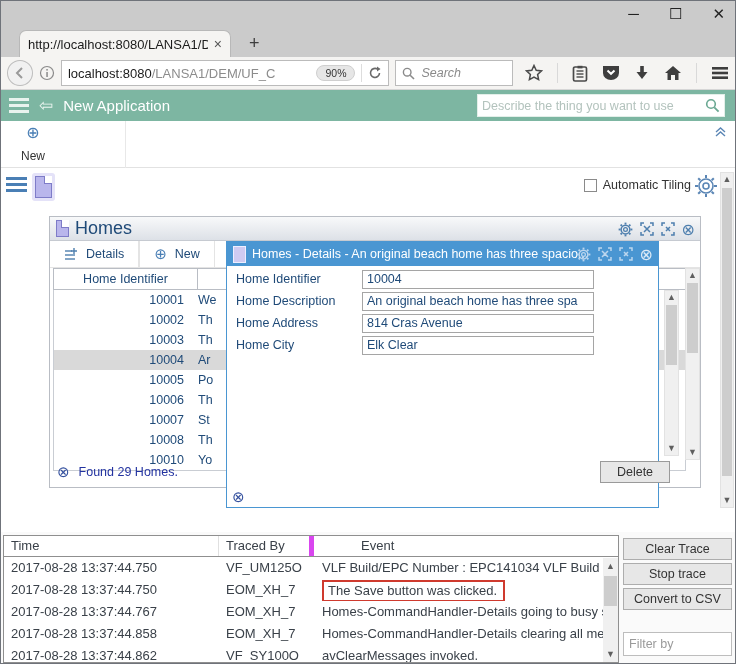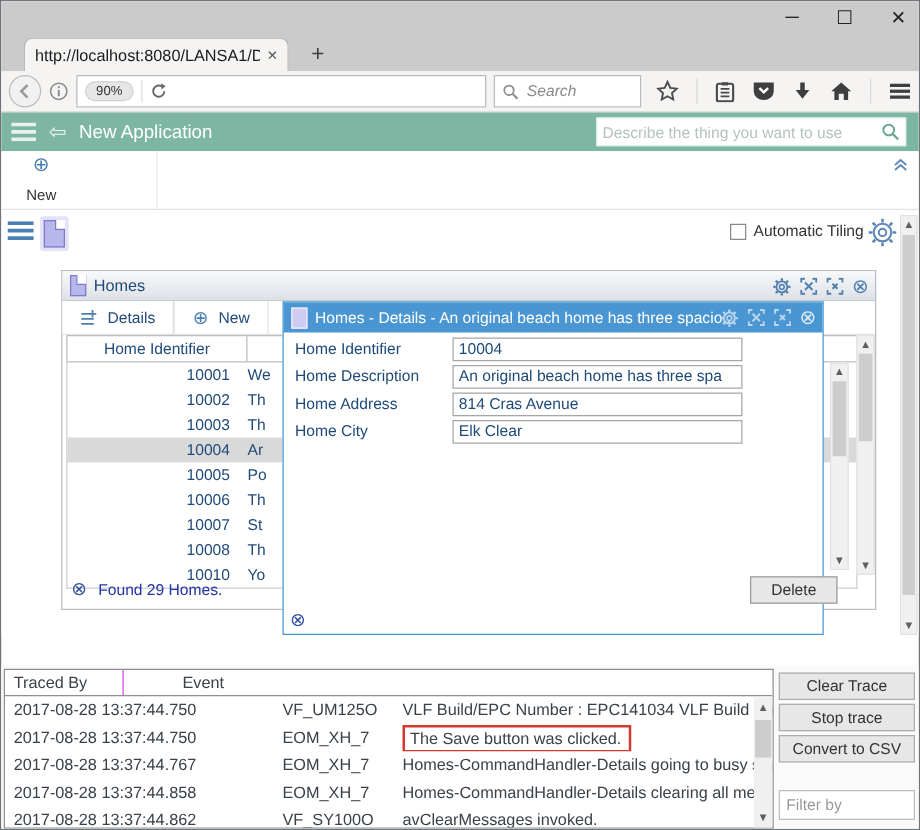--- a/index.html
+++ b/index.html
@@ -57,21 +57,21 @@
   .ws-gear { position:absolute; right:17px; top:6px; }
 
   
   .vscroll { position:absolute; background:#f0f0f0; border:1px solid #e2e2e2; }
   .vscroll .arrow { position:absolute; left:0; width:100%; height:13px; color:#5f5f5f; font-size:9px; text-align:center; line-height:13px; }
   .vscroll .thumb { position:absolute; left:1px; right:1px; background:#cdcdcd; }
 
   
   .homes-win { position:absolute; left:48px; top:215px; width:652px; height:272px; background:#fff; border:1px solid #b9bdc4; }
   .homes-title { position:absolute; left:0; top:0; width:100%; height:24px; background:linear-gradient(#f8f9fa,#dde1e7); border-bottom:1px solid #c6cad1; display:flex; align-items:center; padding:0 6px; gap:6px; }
-  .homes-title .t { color:#1f4a78; font-size:13px; }
+  .homes-title .t { color:#1f4a78; font-size:18px; }
   .title-icons { position:absolute; right:5px; top:0; height:24px; display:flex; align-items:center; gap:7px; }
   .homes-toolbar { position:absolute; left:0; top:24px; width:100%; height:27px; background:#fff; border-bottom:1px solid #e4e4e4; display:flex; align-items:center; }
   .tb-btn { height:27px; display:flex; align-items:center; gap:8px; padding:0 14px; color:#1f4a78; font-size:12.5px; border-right:1px solid #e4e4e4; }
   .homes-table { position:absolute; left:3px; top:51px; width:633px; }
   .ht-header { display:flex; height:22px; border:1px solid #b9bdc4; background:#fff; }
   .ht-header .c1 { width:144px; border-right:1px solid #b9bdc4; color:#1f4a78; text-align:center; line-height:20px; font-size:12.5px; }
   .ht-header .c2 { flex:1; }
   .ht-body { border:1px solid #c9cdd3; border-top:none; }
   .ht-row { display:flex; height:20px; line-height:20px; color:#1f4a78; font-size:12.5px; }
   .ht-row .id { width:137px; text-align:right; padding-right:7px; }
@@ -106,21 +106,21 @@
   .sb-date { position:absolute; left:497px; width:164px; text-align:center; top:4px; }
   .sb-time { position:absolute; left:665px; top:4px; }
   .sb-square { position:absolute; left:717px; top:6px; width:11px; height:11px; background:#7fc0e8; }
 
   
   .trace { position:absolute; left:0; top:531px; width:100%; height:132px; background:#fafafa; }
   .trace-table { position:absolute; left:2px; top:3px; width:616px; height:128px; background:#fff; border:1px solid #8f8f8f; overflow:hidden; }
   .tt-header { display:flex; height:21px; border-bottom:1px solid #8f8f8f; color:#3a4149; font-size:13px; }
   .tt-header div { padding:2px 0 0 7px; }
   .tt-h1 { width:215px; border-right:1px solid #e0e0e0; }
-  .tt-h2 { width:95px; border-right:1px solid #d946ef; }
+  .tt-h2 { width:95px; border-right:5px solid #d946ef; }
   .tt-h3 { flex:1;margin-left:40px; }
   .tt-row { display:flex; height:22px; color:#3a4149; font-size:13px; line-height:22px; }
   .tt-row .c1 { width:215px; padding-left:7px; white-space:nowrap; }
   .tt-row .c2 { width:95px; padding-left:7px; white-space:nowrap; }
   .tt-row .c3 { flex:1; padding-left:8px; white-space:nowrap; overflow:hidden; }
   .redbox { display:inline-block; border:2px solid #cf3a2e; padding:0 6px 0 4px; line-height:18px; margin-top:1px; }
   .trace-btns { position:absolute; left:622px; top:6px; width:109px; }
   .t-btn { width:109px; height:22px; background:#e7e7e7; border:1px solid #adadad; color:#333; font-size:12.5px; text-align:center; line-height:20px; margin-bottom:3px; }
   .filter-input { position:absolute; left:622px; top:100px; width:109px; height:24px; border:1px solid #bdbdbd; background:#fff; color:#9a9a9a; font-size:12.5px; line-height:22px; padding-left:5px; }
 
@@ -154,20 +154,21 @@
         </svg>
     </div>
     <span class="icon">
       <svg width="16" height="16" viewBox="0 0 16 16">
           <circle cx="8" cy="8" r="6.5" fill="none" stroke="#8a8a8a" stroke-width="1.2"></circle>
           <rect x="7.3" y="7" width="1.5" height="5" fill="#8a8a8a"></rect>
           <rect x="7.3" y="4" width="1.5" height="1.6" fill="#8a8a8a"></rect>
         </svg>
     </span>
     <div class="urlbar">
+      <span class="url-text"><span class="url-host">localhost:8080</span><span class="url-path">/LANSA1/DEM/UF_C</span></span>
       <span class="zoom-pill">90%</span>
       <span class="url-sep"></span>
       <span class="icon">
         <svg width="14" height="14" viewBox="0 0 14 14">
             <path d="M11.5 7 A4.5 4.5 0 1 1 9.5 3.2" fill="none" stroke="#6a6a6a" stroke-width="1.6"></path>
             <path d="M9 0.5 L12.5 3 L9 5.5 Z" fill="#6a6a6a"></path>
           </svg>
       </span>
     </div>
     <div class="searchbar">
@@ -494,20 +495,21 @@
     <div class="delete-btn">Delete</div>
     <div class="dlg-msg">
       <span class="msg-x">⊗</span>
     </div>
   </div>
 
 
   <div class="trace">
     <div class="trace-table">
       <div class="tt-header">
+        <div class="tt-h1">Time</div>
         <div class="tt-h2">Traced By</div>
         <div class="tt-h3">Event</div>
       </div>
       <div class="tt-row">
         <span class="c1">2017-08-28 13:37:44.750</span>
         <span class="c2">VF_UM125O</span>
         <span class="c3">VLF Build/EPC  Number : EPC141034 VLF Build Date : 28th</span>
       </div>
       <div class="tt-row">
         <span class="c1">2017-08-28 13:37:44.750</span>

